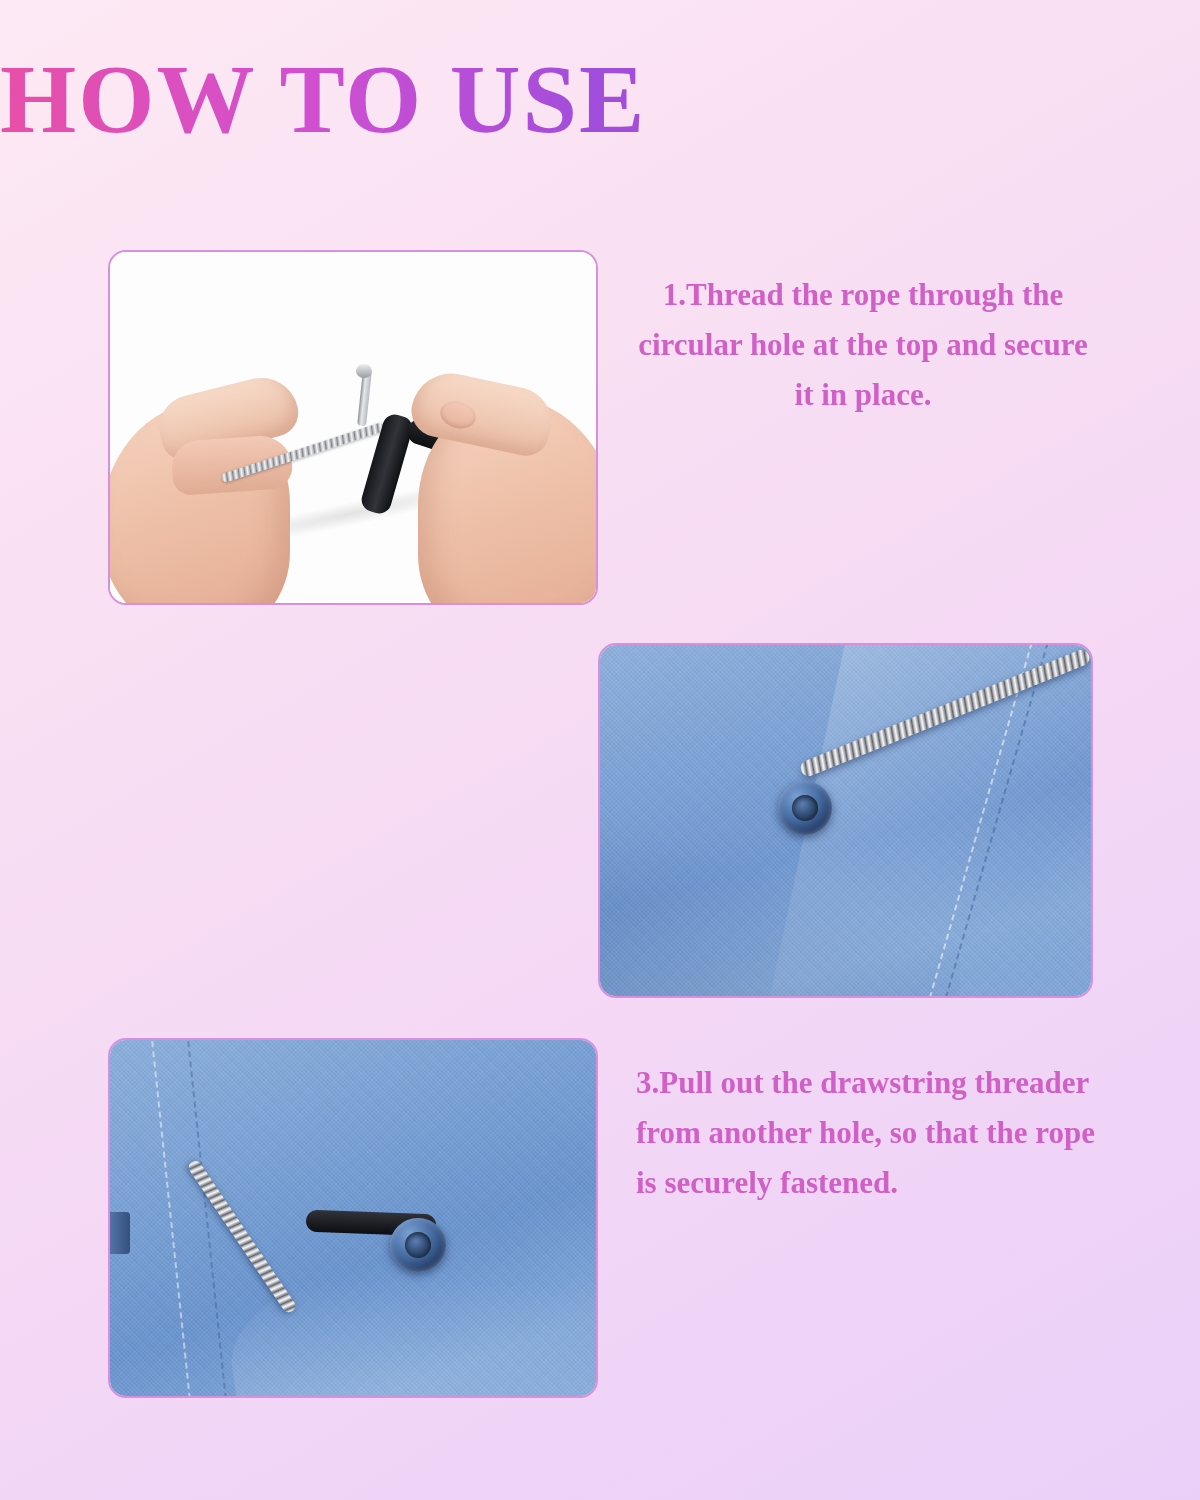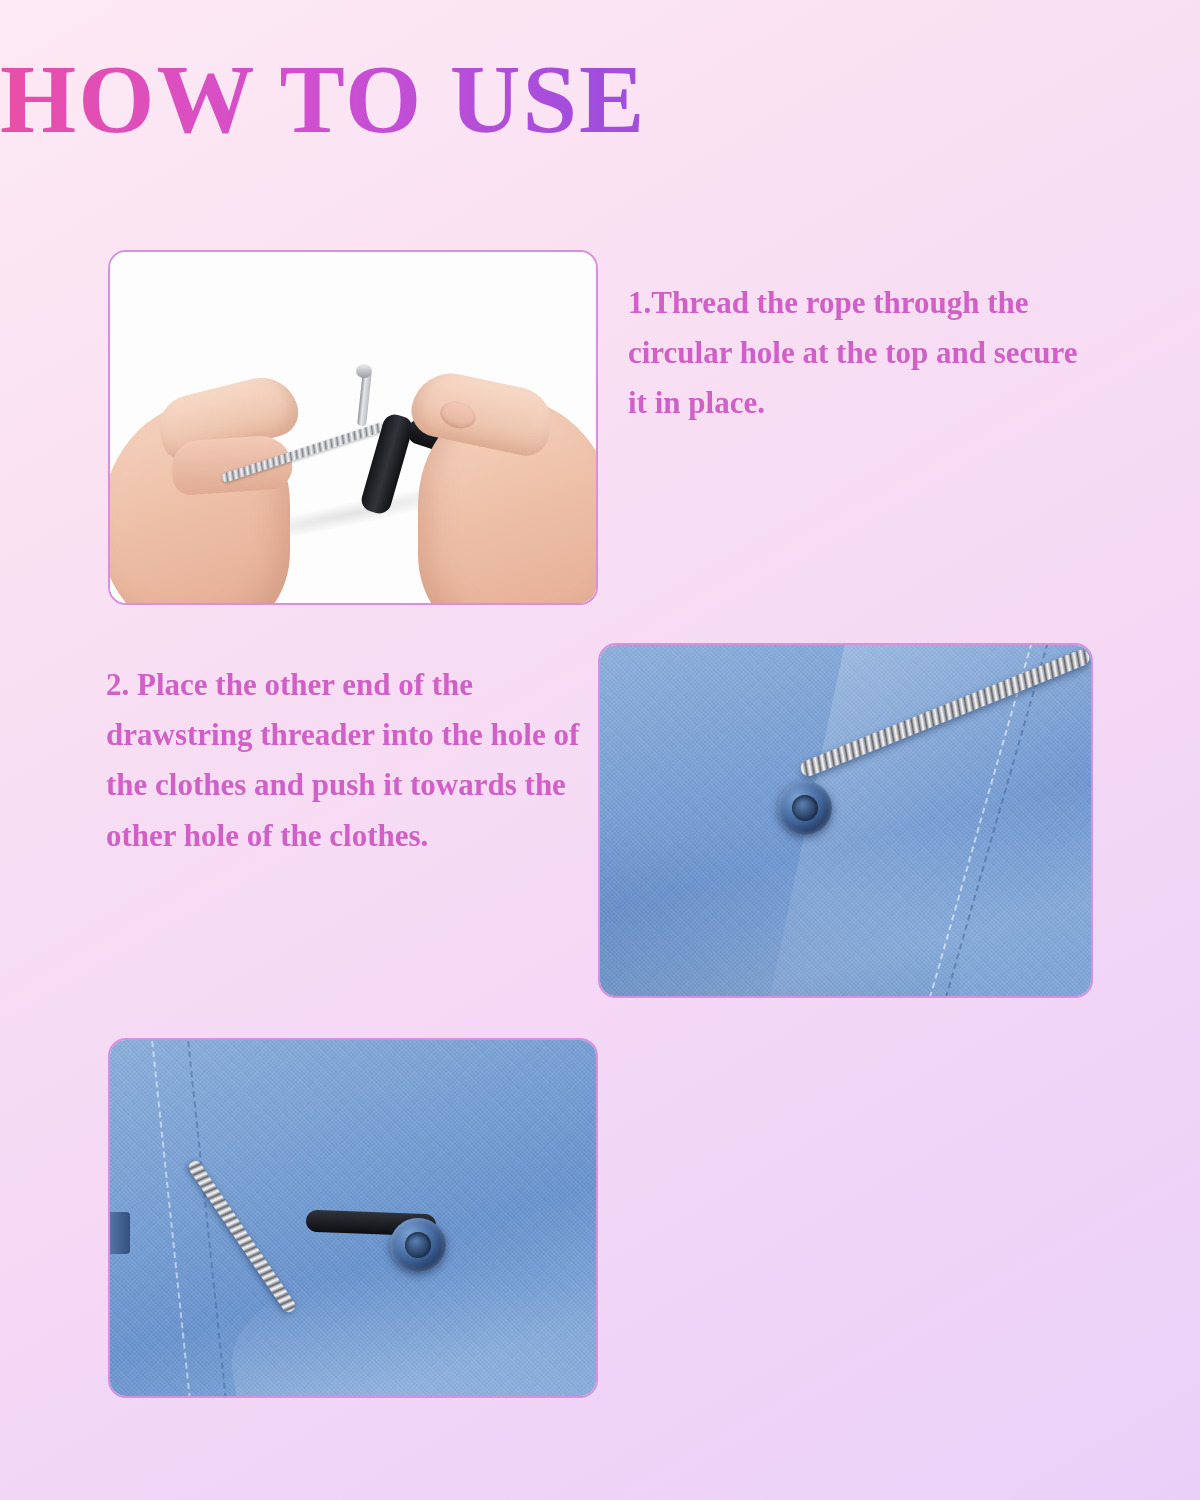--- a/index.html
+++ b/index.html
@@ -346,21 +346,21 @@
 
   
   .step-text {
     position: absolute;
     font-family: "Liberation Serif", serif;
     font-weight: bold;
     color: #d060c6;
     font-size: 31px;
     line-height: 1.62;
   }
-  #text-1 { left: 628px; top: 278px; width: 470px; }
+  #text-1 { left: 628px; top: 270px; width: 470px; text-align: center; }
   #text-2 { left: 106px; top: 660px; width: 480px; }
   #text-3 { left: 636px; top: 1058px; width: 462px; }
 </style>
 </head>
 <body>
 
 <div class="page">
 
   <div class="title">HOW TO USE</div>
 
@@ -376,21 +376,20 @@
       <div class="black-cord"></div>
       <div class="black-cord-2"></div>
       <div class="hand hand-right"></div>
       <div class="finger-r1"></div>
       <div class="nail"></div>
     </div>
   </div>
 
   <div class="step-text" id="text-1">1.Thread the rope through the circular hole at the top and secure it in place.</div>
 
-  <div class="step-text" id="text-2">2. Place the other end of the drawstring threader into the hole of the clothes and push it towards the other hole of the clothes.</div>
 
   <div class="photo" id="photo-2">
     <div class="photo-inner">
       <div class="fabric-noise"></div>
       <div class="fold-hi"></div>
       <div class="fold-lo"></div>
       <div class="seam seam-a"></div>
       <div class="seam seam-b"></div>
       <div class="coil-2"></div>
       <div class="eyelet"></div>
@@ -403,14 +402,15 @@
       <div class="drape"></div>
       <div class="seam-c"></div>
       <div class="seam-d"></div>
       <div class="clip"></div>
       <div class="coil-3"></div>
       <div class="cord-3"></div>
       <div class="eyelet-3"></div>
     </div>
   </div>
 
+  <div class="step-text" id="text-3">3.Pull out the drawstring threader from another hole, so that the rope is securely fastened.</div>
 
 </div>
 
 </body></html>

